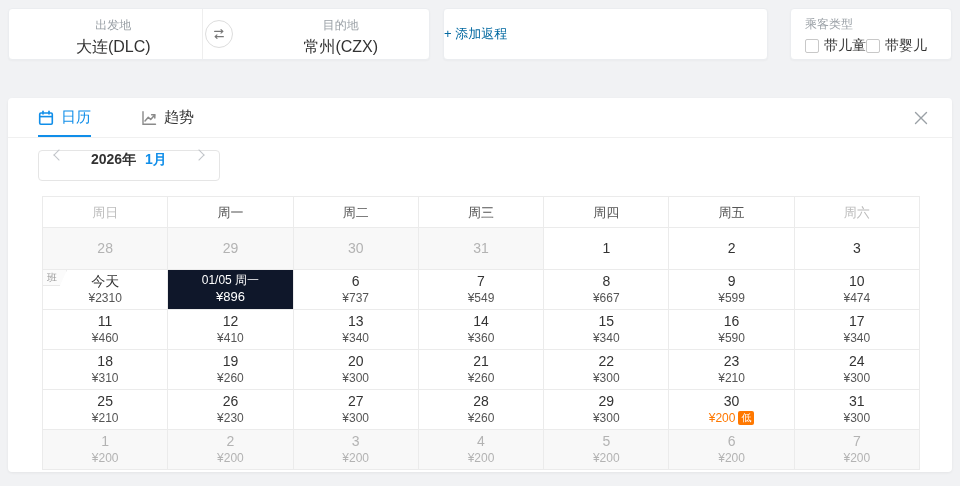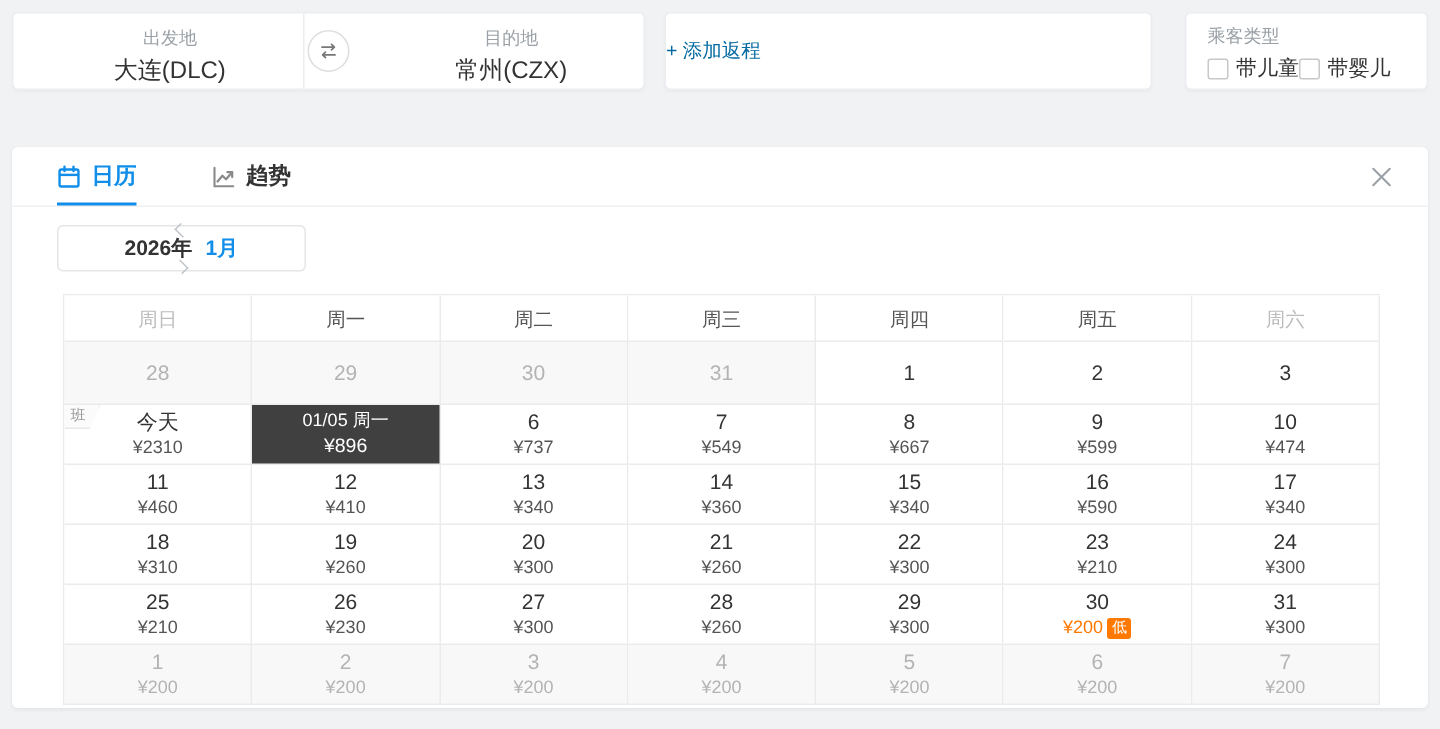--- a/index.html
+++ b/index.html
@@ -38,48 +38,48 @@
   .date-hint { font-size: 14px; color: #aab0b6; margin-left: 8px; }
   .add-return { align-self: center; padding-right: 10px; font-size: 13px; color: #0369a1; cursor: pointer; white-space: nowrap; }
   .pax-card { width: 162px; margin-left: 22px; padding: 7px 12px 0 14px; }
   .pax-row { display: flex; margin-top: 4px; }
   .pax-opt { display: flex; align-items: center; gap: 5px; font-size: 14px; color: #333; cursor: pointer; }
   .checkbox { width: 14px; height: 14px; border: 1px solid #c8c8c8; border-radius: 2px; background: #fff; flex: 0 0 auto; }
   
   .panel { position: absolute; left: 8px; right: 8px; top: 98px; height: 374px;
            background: #fff; border-radius: 4px; box-shadow: 0 1px 3px rgba(0,0,0,0.06); }
   .tabbar { height: 40px; display: flex; align-items: stretch; padding: 0 22px 0 30px; border-bottom: 1px solid #f0f0f0; }
-  .tab { display: flex; align-items: center; gap: 7px; font-size: 15px; font-weight: bold;
+  .tab { display: flex; align-items: center; gap: 7px; font-size: 15px; font-weight: normal;
          color: #333; margin-right: 50px; position: relative; cursor: pointer; }
   .tab.active { color: #108ee9; }
   .tab.active::after { content: ""; position: absolute; left: 0; right: 0; bottom: 0; height: 2px; background: #108ee9; }
   .close-btn { margin-left: auto; align-self: center; cursor: pointer; line-height: 0; }
-  .month-nav { display: inline-flex; align-items: center; margin: 12px 0 0 30px;
-               border: 1px solid #e5e5e5; border-radius: 4px; height: 31px; padding: 0 16px; flex-direction: column; }
+  .month-nav { display: inline-flex; align-items: flex-start; margin: 12px 0 0 30px;
+               border: 1px solid #e5e5e5; border-radius: 4px; height: 31px; padding: 0 16px; }
   .chev { width: 8px; height: 8px; border-top: 1.5px solid #c0c4c8; border-right: 1.5px solid #c0c4c8; cursor: pointer; }
   .chev.left  { transform: rotate(-135deg); }
   .chev.right { transform: rotate(45deg); }
   .month-label { margin: 0 28px; font-size: 14px; font-weight: bold; white-space: nowrap; }
   .month-label .year { color: #333; }
   .month-label .mon  { color: #108ee9; margin-left: 5px; }
   
   .cal { margin: 15px 32px 0 34px; border-top: 1px solid #ebebeb; border-left: 1px solid #ebebeb; }
   .cal-row { display: grid; grid-template-columns: repeat(7, 1fr); }
   .cal-hcell { height: 31px; line-height: 31px; text-align: center; font-size: 13px; color: #555;
                border-right: 1px solid #ebebeb; border-bottom: 1px solid #ebebeb; background: #fff; }
   .cal-hcell.muted-h { color: #bcbcbc; }
   .cal-cell { height: 40px; display: flex; flex-direction: column; align-items: center; justify-content: center;
               border-right: 1px solid #ebebeb; border-bottom: 1px solid #ebebeb; background: #fff;
               position: relative; cursor: pointer; line-height: 1.3; }
   .first-week .cal-cell { height: 42px; }
   .cal-cell .day { font-size: 14px; color: #333; }
   .cal-cell .price { font-size: 12px; color: #555; margin-top: 1px; }
   .cal-cell.muted { background: #f8f8f8; }
   .cal-cell.muted .day, .cal-cell.muted .price { color: #b3b3b3; }
-  .cal-cell.selected { background: #404040; }
+  .cal-cell.selected { background: #0f172a; }
   .cal-cell.selected .day { color: #fff; font-size: 12px; }
   .cal-cell.selected .price { color: #fff; font-size: 13px; }
   .cal-cell.low .price { color: #ff7800; }
   .low-badge { display: inline-block; background: #ff7800; color: #fff; font-size: 10px;
                line-height: 14px; padding: 0 3px; border-radius: 2px; margin-left: 3px; vertical-align: 1px; }
   .flight-tag { position: absolute; top: 0; left: 0; font-size: 10px; color: #999;
                 background: #fbfbfb; border: 1px solid #e8e8e8; border-top: none; border-left: none;
                 line-height: 15px; padding: 0 9px 0 4px;
                 clip-path: polygon(0 0, 100% 0, 70% 100%, 0 100%); }
 </style>

